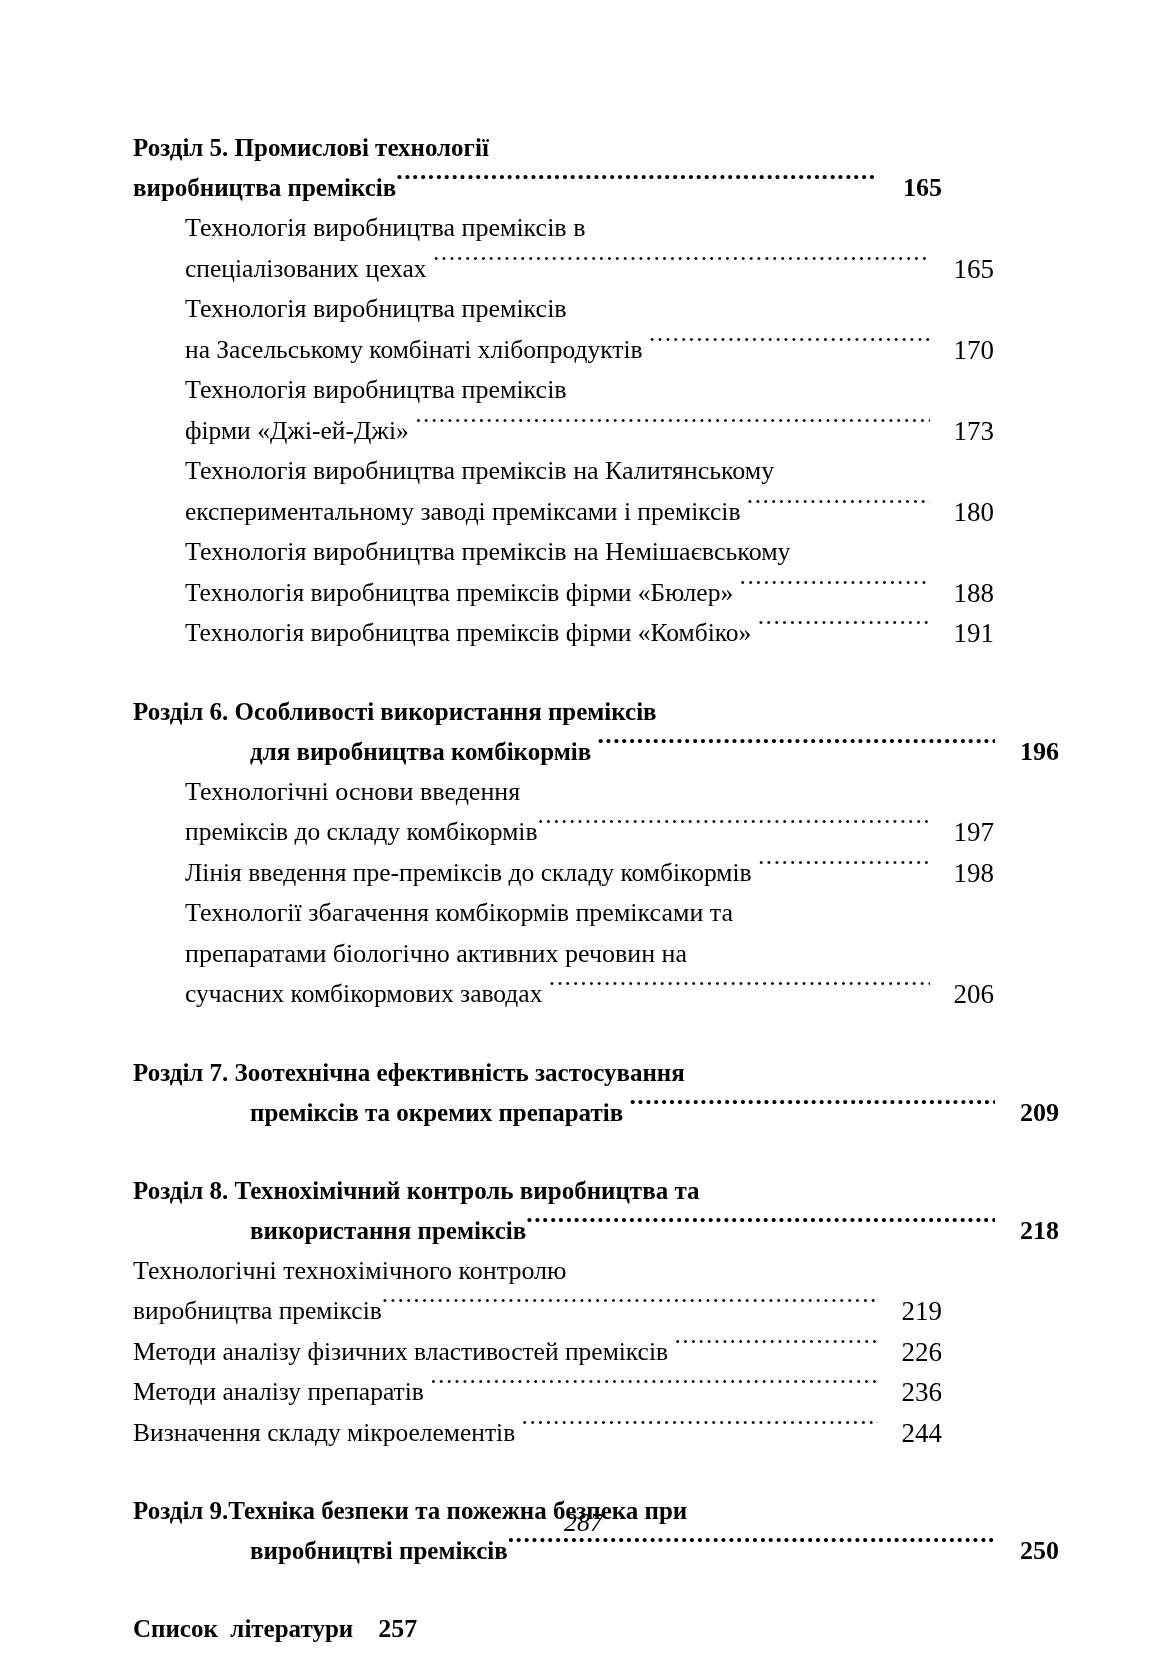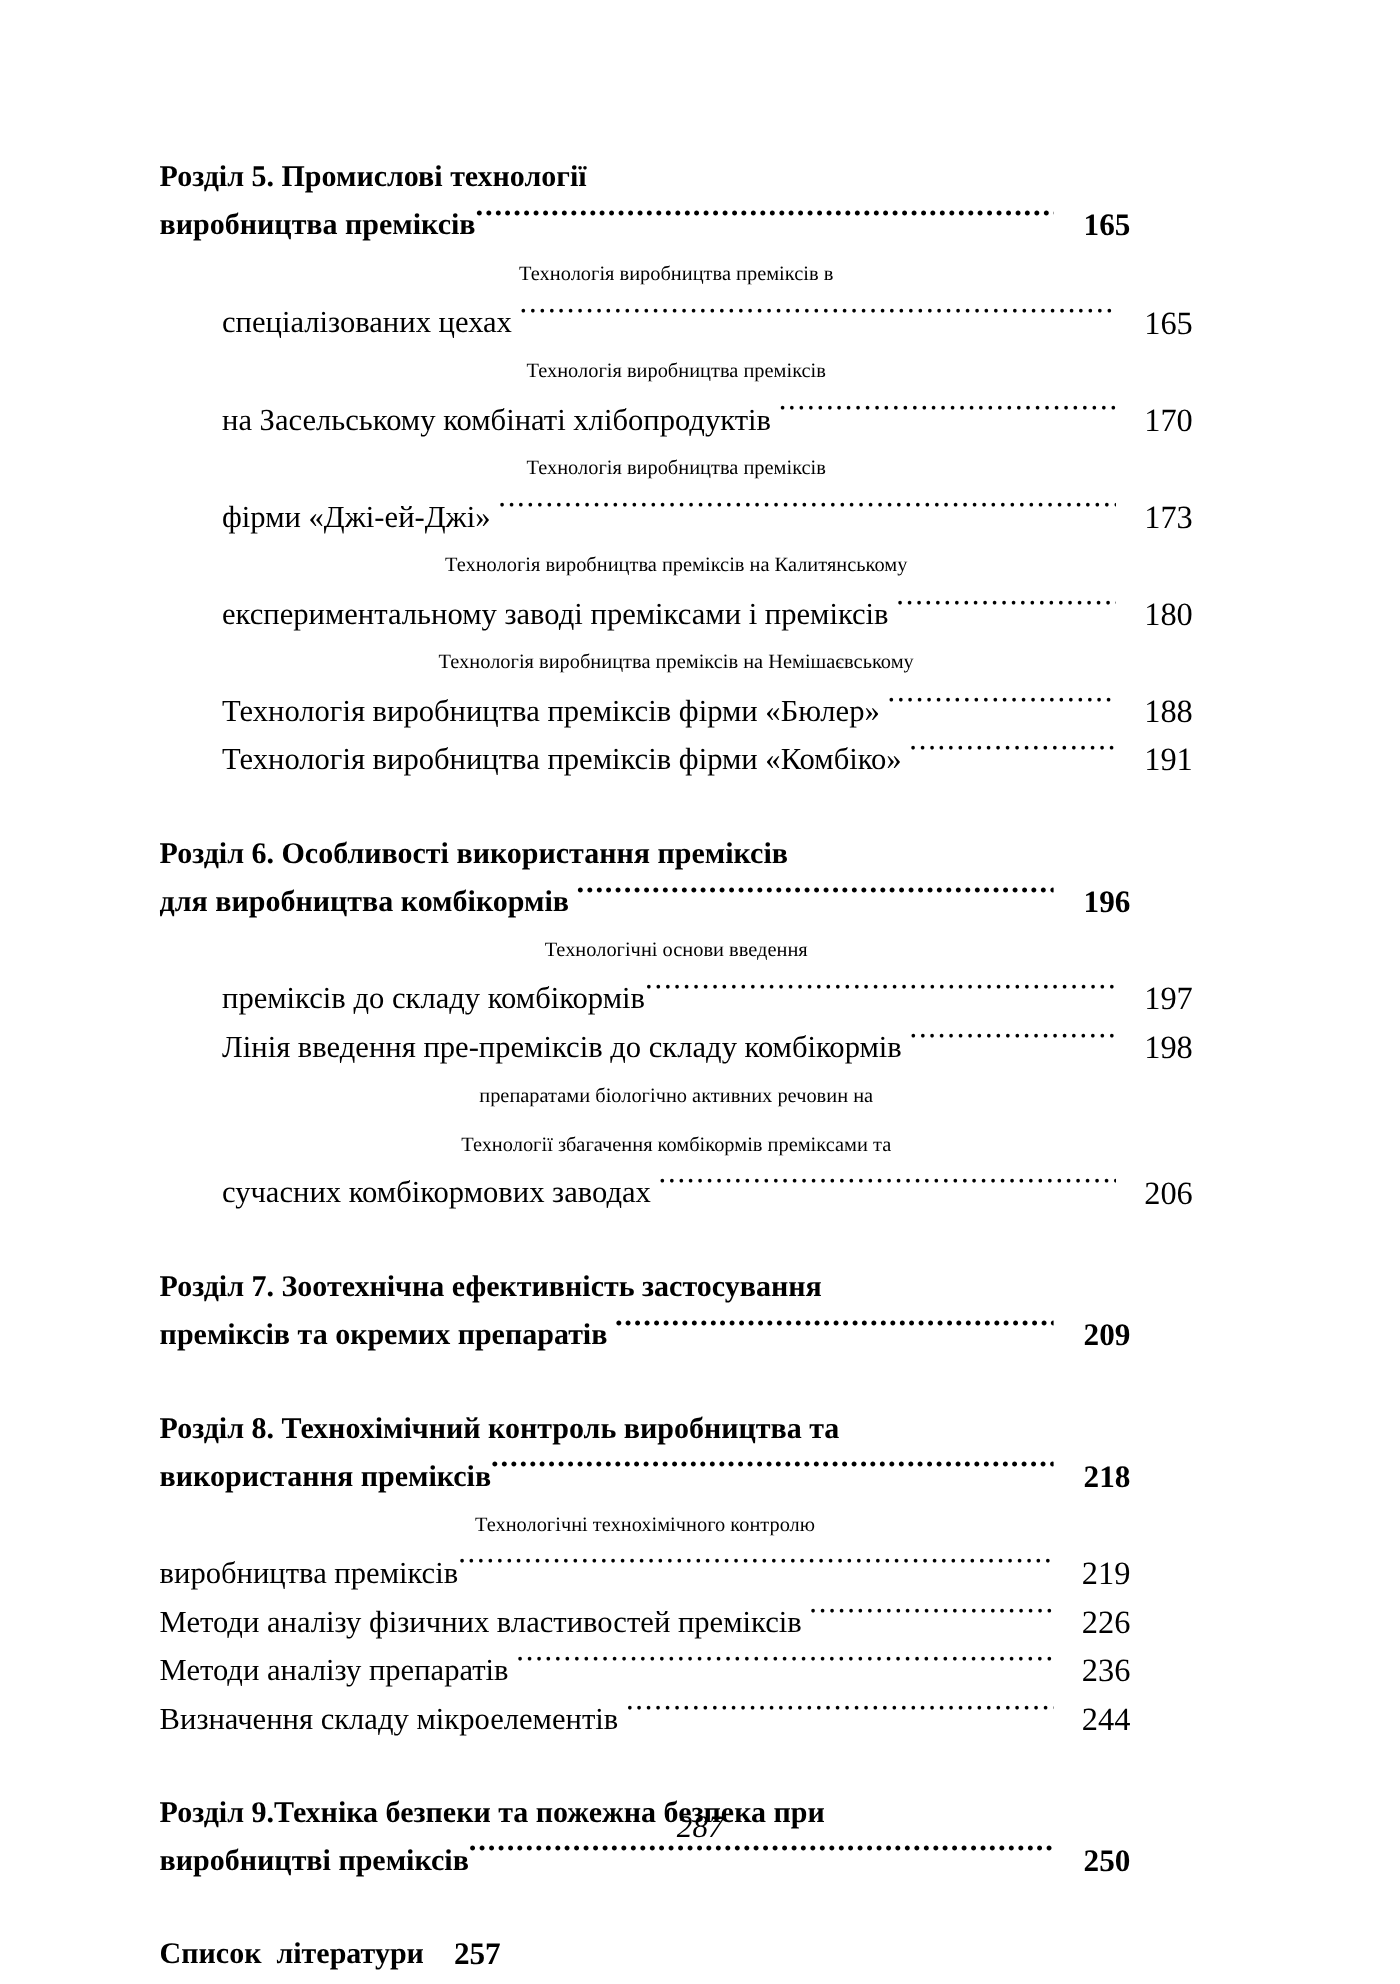--- a/index.html
+++ b/index.html
@@ -80,28 +80,27 @@
 
   
   .headline {
     font-weight: bold;
     font-size: 25px;
     line-height: 40px;
     white-space: pre;
   }
   
   .subline {
-    font-size: 17px;
+    font-size: 26px;
     line-height: 40.5px;
     white-space: pre;
-    text-align: center;
   }
 
   .ind-sub   { margin-left: 52px; }   
-  .ind-cont  { }  
+  .ind-cont  { margin-left: 117px; }  
   .ind-none  { margin-left: 0; }
 
   .gap-chapter { height: 38px; }
 
   .folio {
     position: absolute;
     left: 0;
     right: 0;
     top: 1508px;
     text-align: center;
@@ -167,22 +166,22 @@
       <div class="toc-line ind-sub">
         <span class="toc-title">преміксів до складу комбікормів</span>
         <span class="leader"></span>
         <span class="pageno">197</span>
       </div>
       <div class="toc-line ind-sub">
         <span class="toc-title">Лінія введення пре-преміксів до складу комбікормів </span>
         <span class="leader"></span>
         <span class="pageno">198</span>
       </div>
+      <div class="subline ind-sub">Технології збагачення комбікормів преміксами та</div>
       <div class="subline ind-sub">препаратами біологічно активних речовин на</div>
-      <div class="subline ind-sub">Технології збагачення комбікормів преміксами та</div>
       <div class="toc-line ind-sub">
         <span class="toc-title">сучасних комбікормових заводах </span>
         <span class="leader"></span>
         <span class="pageno">206</span>
       </div>
       <div class="gap-chapter"></div>
       <div class="headline ind-none">Розділ 7. Зоотехнічна ефективність застосування</div>
       <div class="toc-line chapter ind-cont">
         <span class="toc-title">преміксів та окремих препаратів </span>
         <span class="leader"></span>

